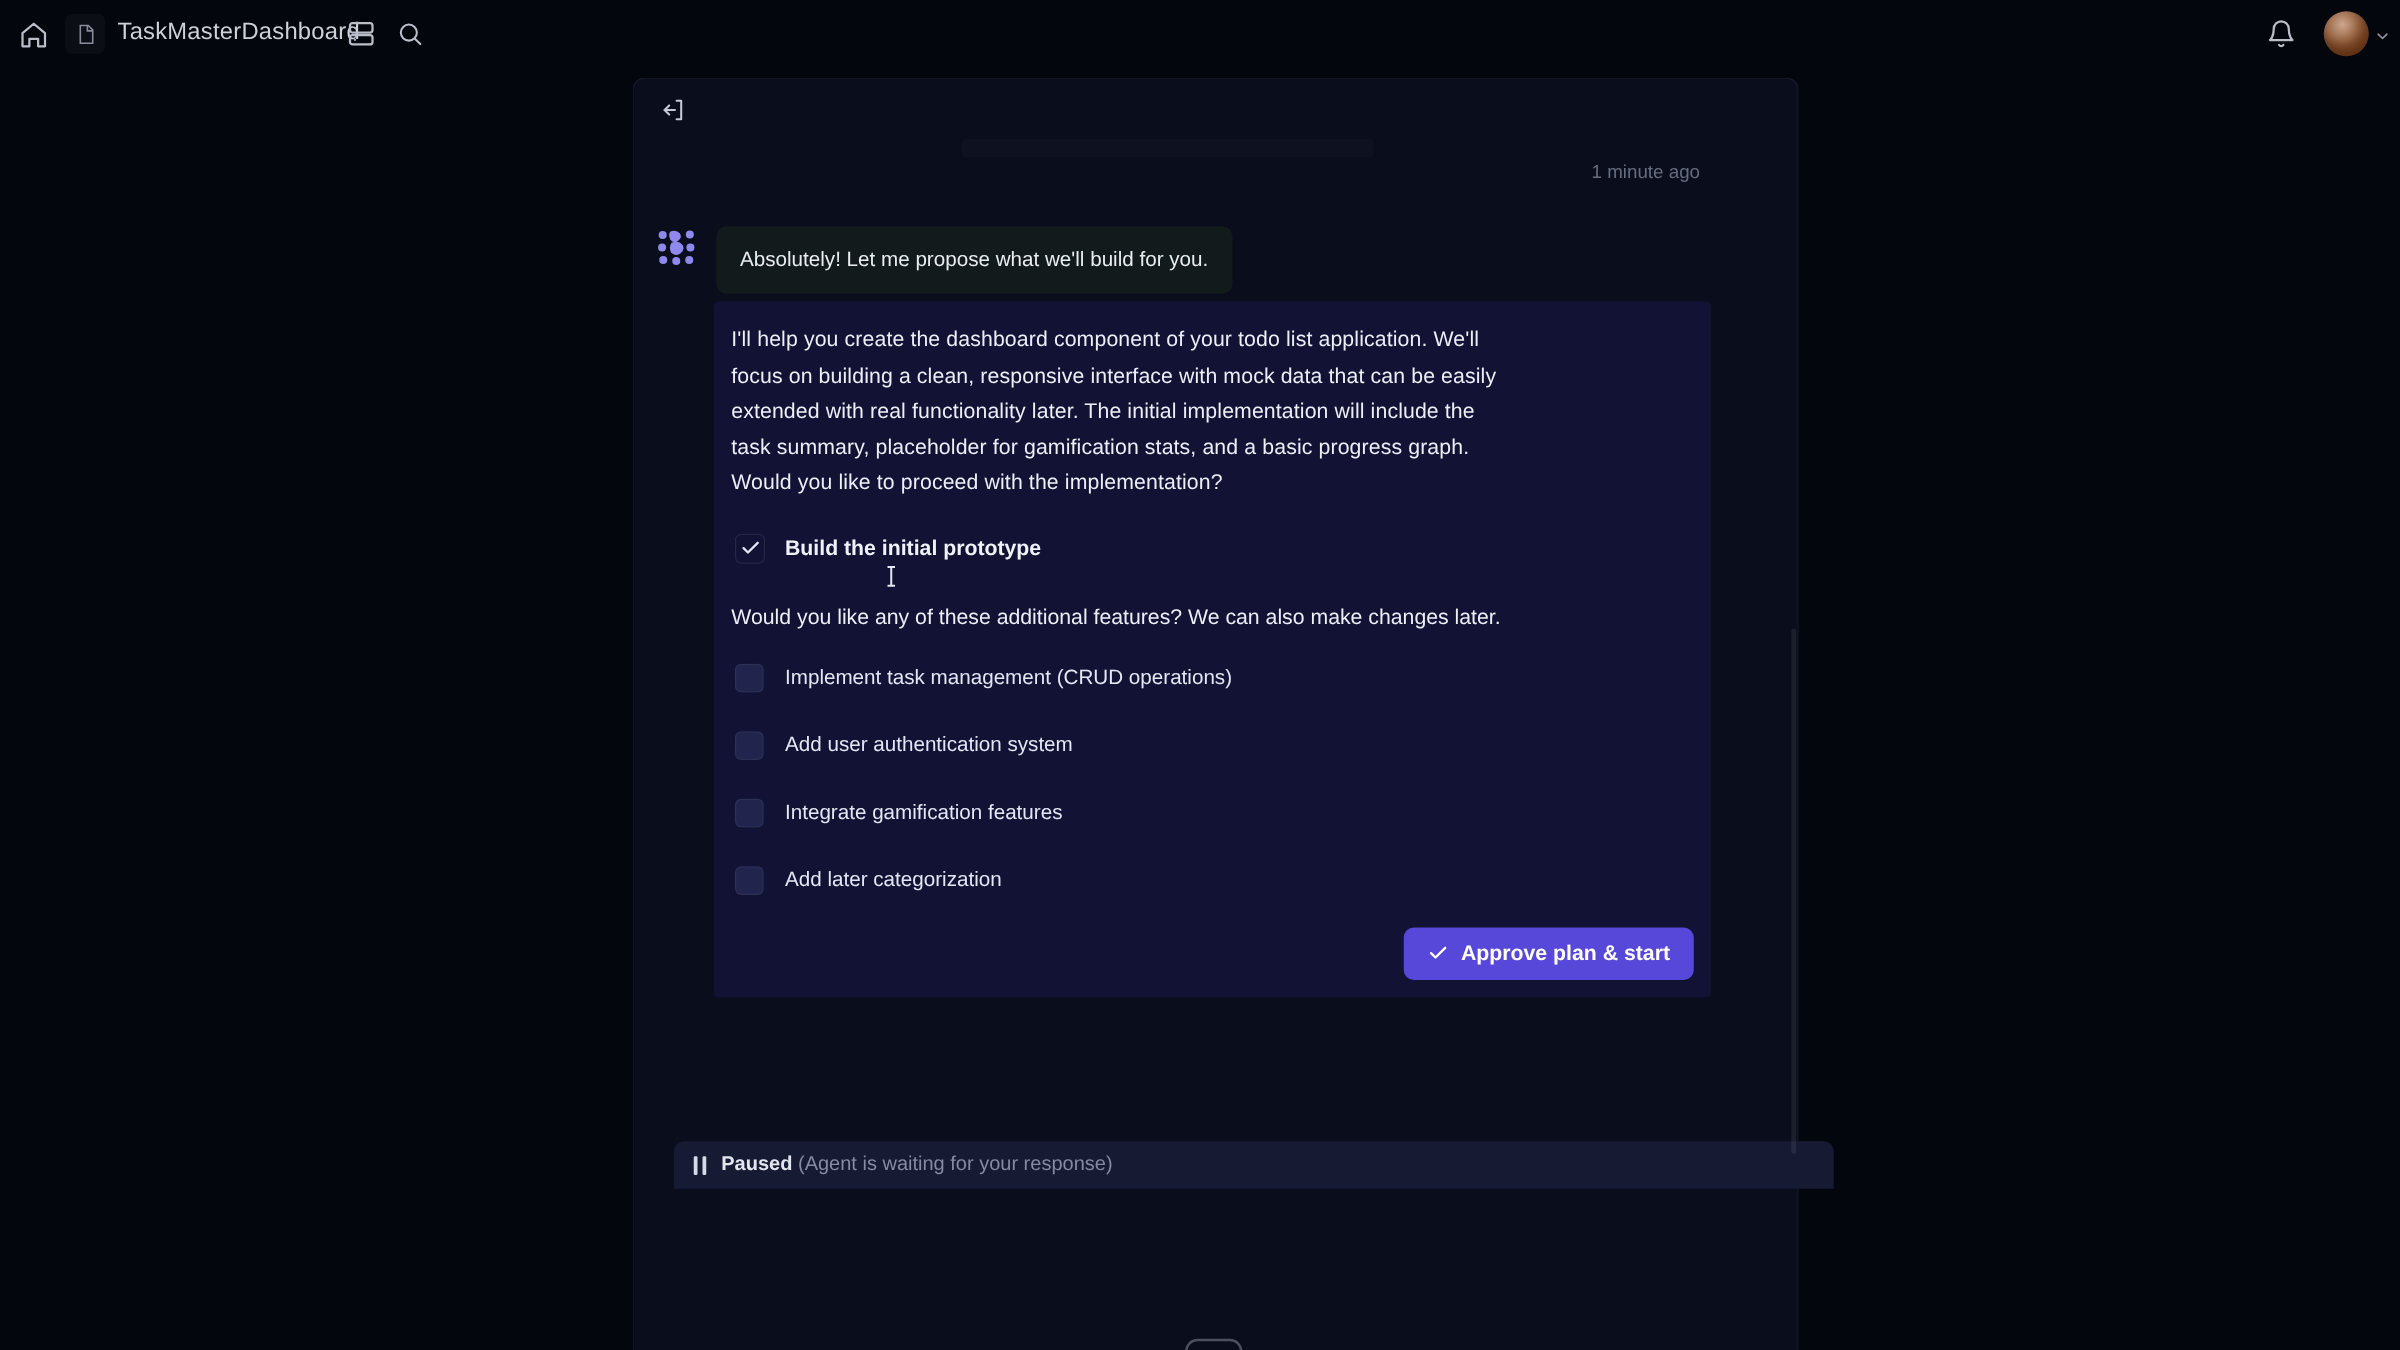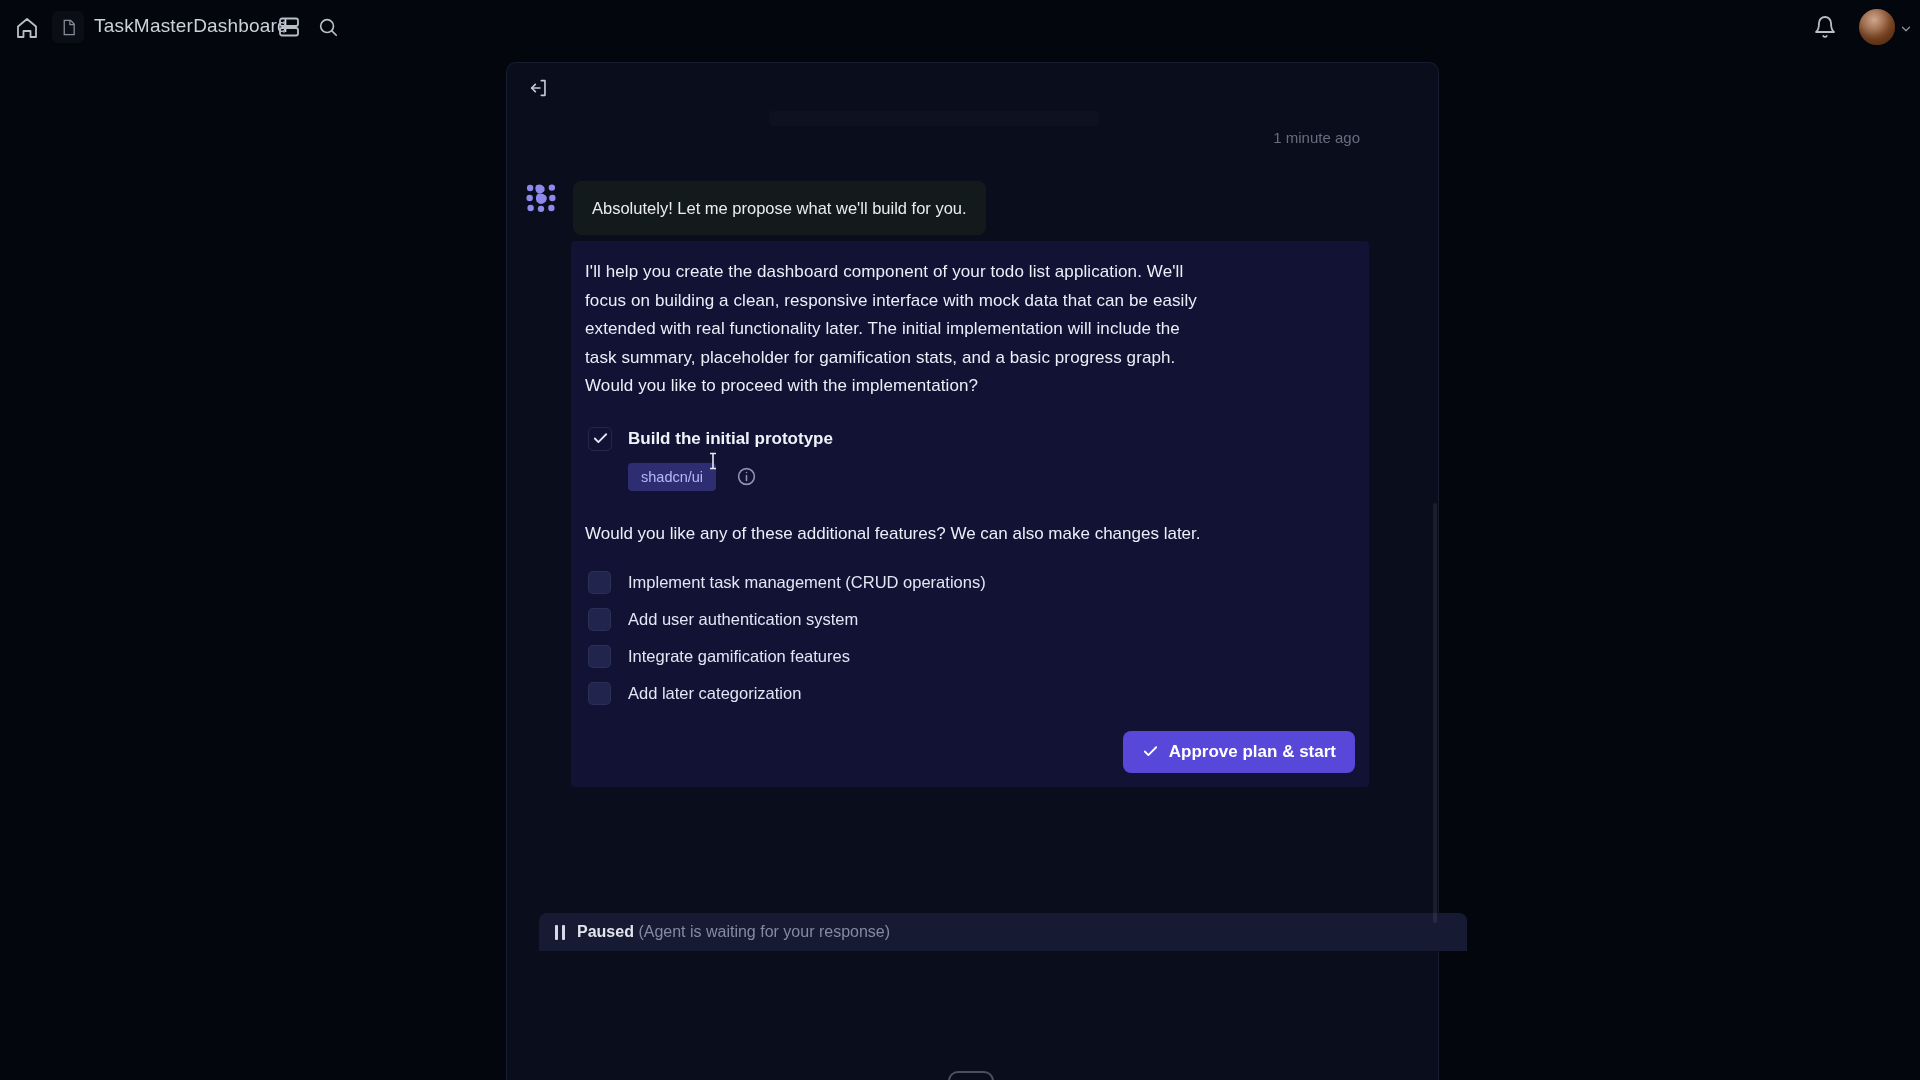--- a/index.html
+++ b/index.html
@@ -54,21 +54,21 @@
   .check-ind { width:24px; height:24px; border-radius:5px; border:1px solid rgba(255,255,255,0.09);
                display:flex; align-items:center; justify-content:center; color:#e3e6f2; cursor:pointer; flex:0 0 auto; }
   .primary-label { font-size:17px; font-weight:700; color:#f0f2fa; }
 
   .badge-row { display:flex; align-items:center; gap:20px; margin:12px 0 0 43px; }
   .badge { background:#2f2d72; color:#b3baf7; font-size:14.5px; font-weight:500; padding:6px 13px; border-radius:4px; cursor:pointer; }
   .info-btn { width:21px; height:21px; color:#8d93b0; cursor:pointer; display:flex; }
 
   .question { font-size:17px; line-height:26px; font-weight:500; color:#eceef8; margin-top:30px; }
 
-  .options { margin-top:24px; display:flex; flex-direction:column; gap:14px; padding-left:3px; }
+  .options { margin-top:24px; display:flex; flex-direction:column; gap:31px; padding-left:3px; }
   .option-row { display:flex; align-items:center; gap:17px; cursor:pointer; }
   .checkbox-empty { width:23px; height:23px; border-radius:5px; background:#21244d; border:1px solid rgba(255,255,255,0.05); flex:0 0 auto; }
   .option-label { font-size:16.5px; font-weight:500; color:#e3e6f4; }
 
   .card-actions { display:flex; justify-content:flex-end; margin-top:26px; }
   .approve-btn { display:flex; align-items:center; gap:10px; background:#5748d9; color:#ffffff;
                  border:none; border-radius:8px; padding:11px 19px; font-size:17px; font-weight:700;
                  font-family:"Liberation Sans", sans-serif; cursor:pointer;margin-left:24px; }
   .approve-btn svg { flex:0 0 auto; }
 
@@ -200,32 +200,20 @@
         <span class="check-ind">
           <span style="display:flex">
             <svg width="17" height="17" viewBox="0 0 24 24" fill="none" stroke="currentColor" stroke-width="2.6" stroke-linecap="round" stroke-linejoin="round">
                 <polyline points="20 6 9 17 4 12"></polyline>
               </svg>
           </span>
         </span>
         <span class="primary-label">Build the initial prototype</span>
       </div>
 
-      <div class="badge-row">
-        <span class="badge">shadcn/ui</span>
-        <span class="info-btn">
-          <span style="display:flex">
-            <svg width="21" height="21" viewBox="0 0 24 24" fill="none" stroke="currentColor" stroke-width="1.8" stroke-linecap="round">
-                <circle cx="12" cy="12" r="9"></circle>
-                <line x1="12" y1="11" x2="12" y2="16.5"></line>
-                <line x1="12" y1="7.5" x2="12.01" y2="7.5"></line>
-              </svg>
-          </span>
-        </span>
-      </div>
 
       <div class="question">Would you like any of these additional features? We can also make changes later.</div>
 
       <div class="options">
         <div class="option-row">
           <span class="checkbox-empty"></span>
           <span class="option-label">Implement task management (CRUD operations)</span>
         </div>
         <div class="option-row">
           <span class="checkbox-empty"></span>

